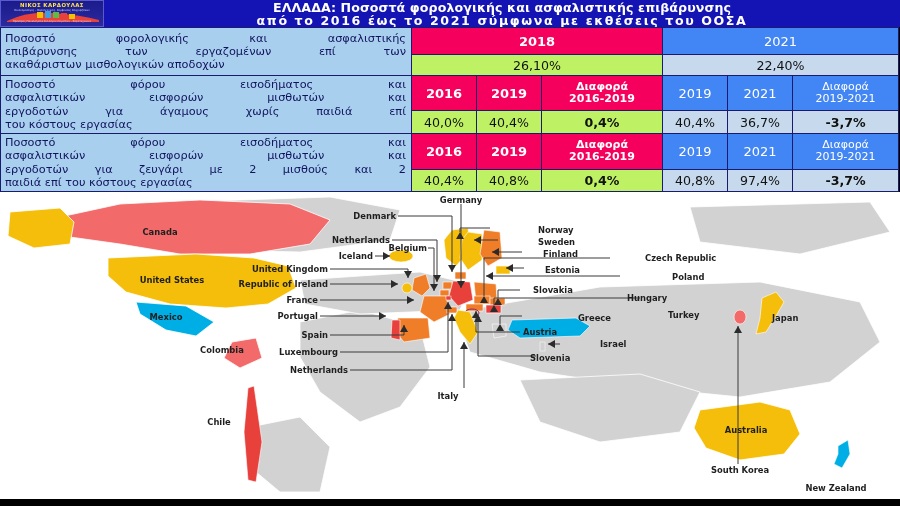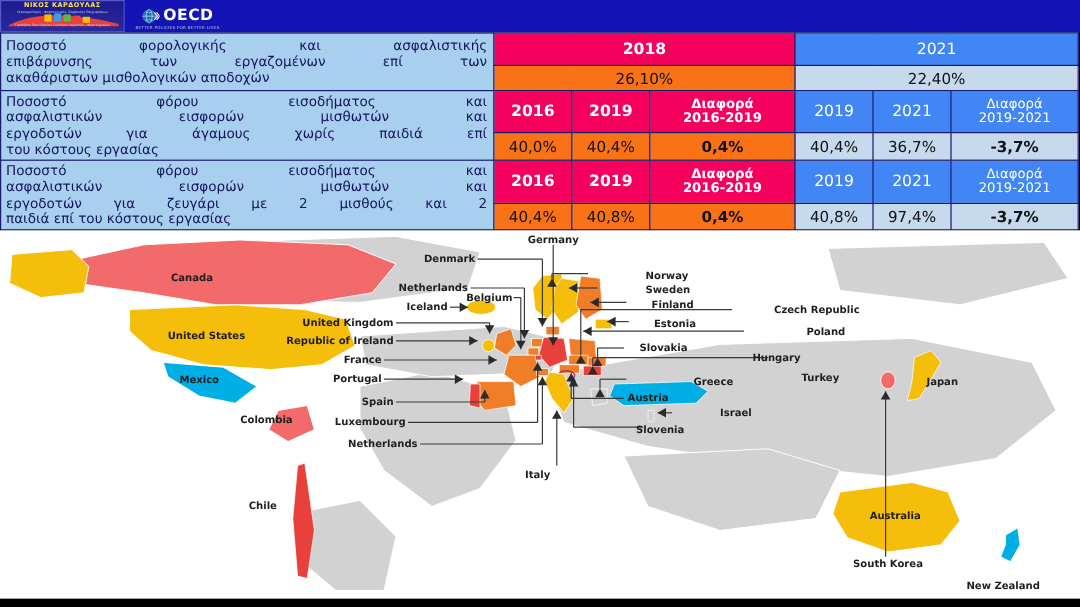--- a/index.html
+++ b/index.html
@@ -73,21 +73,21 @@
     background: #A8D0EE; color: #12125e;
     font-size: 11.3px; line-height: 13.3px;
     text-align: justify; text-align-last: justify;
     padding: 2px 5px 2px 4px;
     width: 411px;
   }
   .lbl span { display: block; }
   .hdr-pink { background: #F5005C; color: #fff; text-align: center; font-weight: bold; font-size: 13px; }
   .hdr-blue { background: #4285F4; color: #fff; text-align: center; font-weight: normal; font-size: 13px; }
   .hdr-pink.small, .hdr-blue.small { font-size: 11px; line-height: 12px; }
-  .val-cream { background: #f97316; color: #111; text-align: center; font-weight: bold; font-size: 12.6px; }
+  .val-cream { background: #bef264; color: #111; text-align: center; font-weight: bold; font-size: 12.6px; }
   .val-lblue { background: #C6D9ED; color: #111; text-align: center; font-weight: bold; font-size: 12.6px; }
   .val-cream.plain, .val-lblue.plain { font-weight: normal; }
 
   
   .mapwrap {
     position: absolute; left: 0; top: 192px; width: 900px; height: 307px;
     background: #FFFFFF; overflow: hidden;
   }
   .mapsvg { position: absolute; left: 0; top: 0; width: 900px; height: 307px; }
   .mlabel {
@@ -115,36 +115,25 @@
         <path d="M0 10 Q20 0 46 2 Q74 4 92 9 L92 11 L0 11 Z" fill="#e8413c"></path>
         <rect x="30" y="1" width="6" height="6" fill="#f2c200"></rect>
         <rect x="38" y="0" width="6" height="7" fill="#3aa0e0"></rect>
         <rect x="46" y="1" width="6" height="6" fill="#61b84a"></rect>
         <rect x="54" y="2" width="6" height="5" fill="#e8413c"></rect>
         <rect x="62" y="3" width="6" height="5" fill="#f2c200"></rect>
       </svg>
       <div class="lsub2">Πρόεδρος Πανελληνίου Συλλόγου Λογιστών - Φοροτεχνικών</div>
     </div>
 
-
-    <div class="logo-right">
-      <div class="oecd-wrap">
-        <svg class="oecd-globe" viewBox="0 0 24 24">
-          <circle cx="10" cy="12" r="9" fill="#1a6fb5"></circle>
-          <ellipse cx="10" cy="12" rx="4" ry="9" fill="none" stroke="#bcd9f0" stroke-width="1"></ellipse>
-          <line x1="1" y1="12" x2="19" y2="12" stroke="#bcd9f0" stroke-width="1"></line>
-          <path d="M5 6 q5 3 10 0" fill="none" stroke="#bcd9f0" stroke-width=".8"></path>
-          <path d="M5 18 q5 -3 10 0" fill="none" stroke="#bcd9f0" stroke-width=".8"></path>
-          <path d="M17 7 l4 5 -4 5" fill="none" stroke="#fff" stroke-width="1.6"></path>
-          <path d="M20 7 l4 5 -4 5" fill="none" stroke="#fff" stroke-width="1.6"></path>
-        </svg>
-        <span class="oecd-text">OECD</span>
-      </div>
-      <div class="oecd-tag">BETTER POLICIES FOR BETTER LIVES</div>
+    <div class="title-text">
+      <div>ΕΛΛΑΔΑ:  Ποσοστά φορολογικής και ασφαλιστικής επιβάρυνσης</div>
+      <div class="l2">από   το   2016  έως   το   2021 σύμφωνα  με  εκθέσεις  του  ΟΟΣΑ</div>
     </div>
+
   </div>
 
   <table class="tbl">
     <colgroup>
       <col style="width:411px">
         <col style="width:65px">
         <col style="width:65px">
         <col style="width:121px">
       <col style="width:65px">
         <col style="width:65px">

